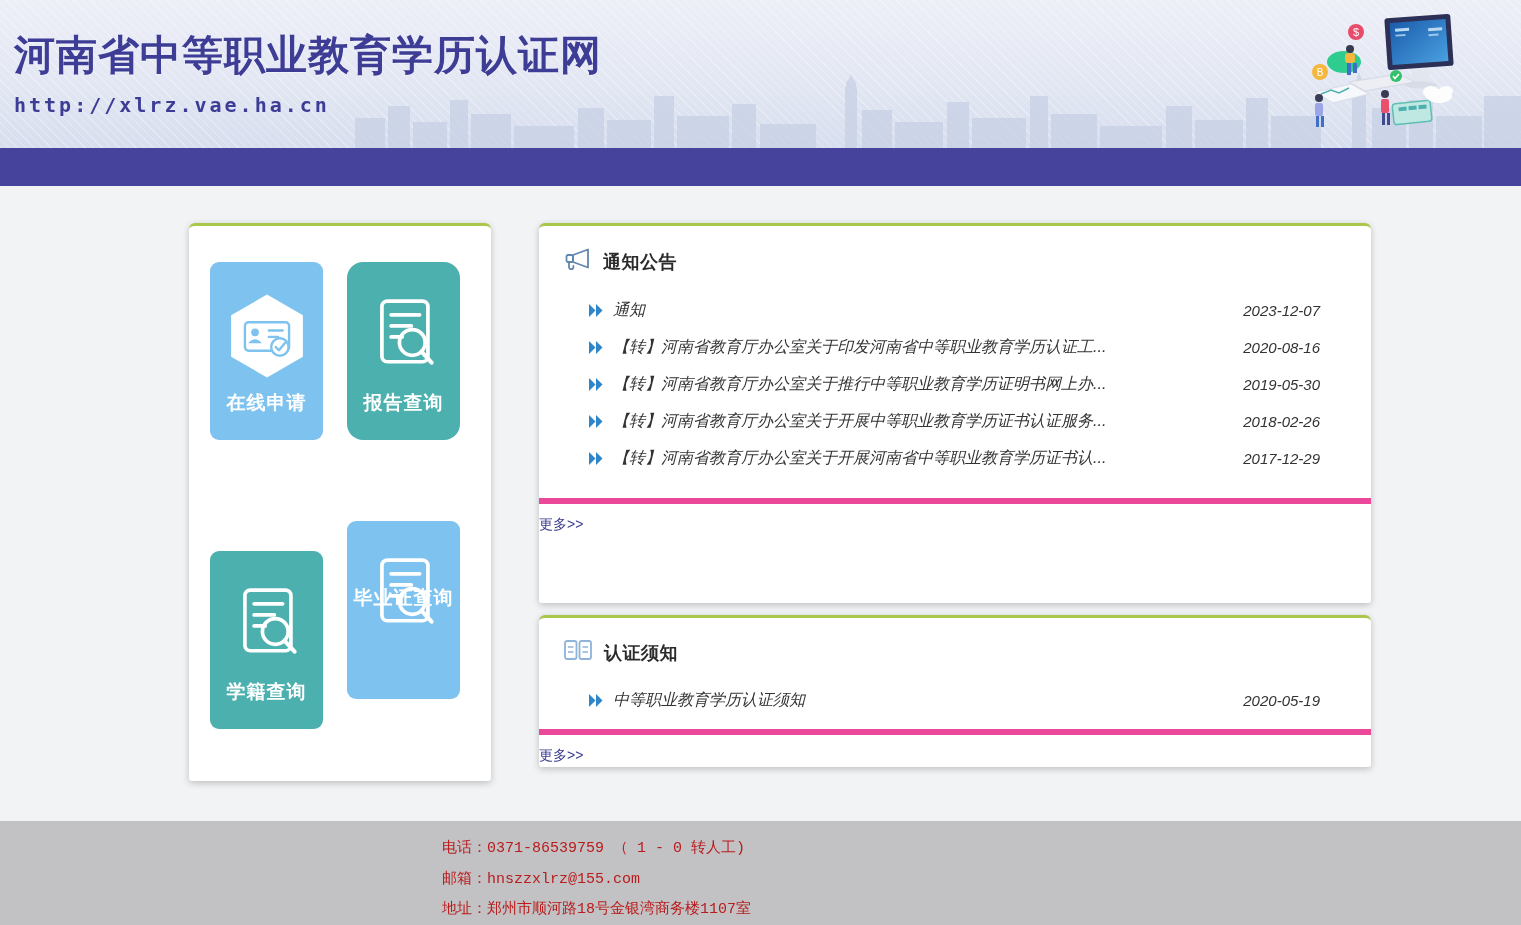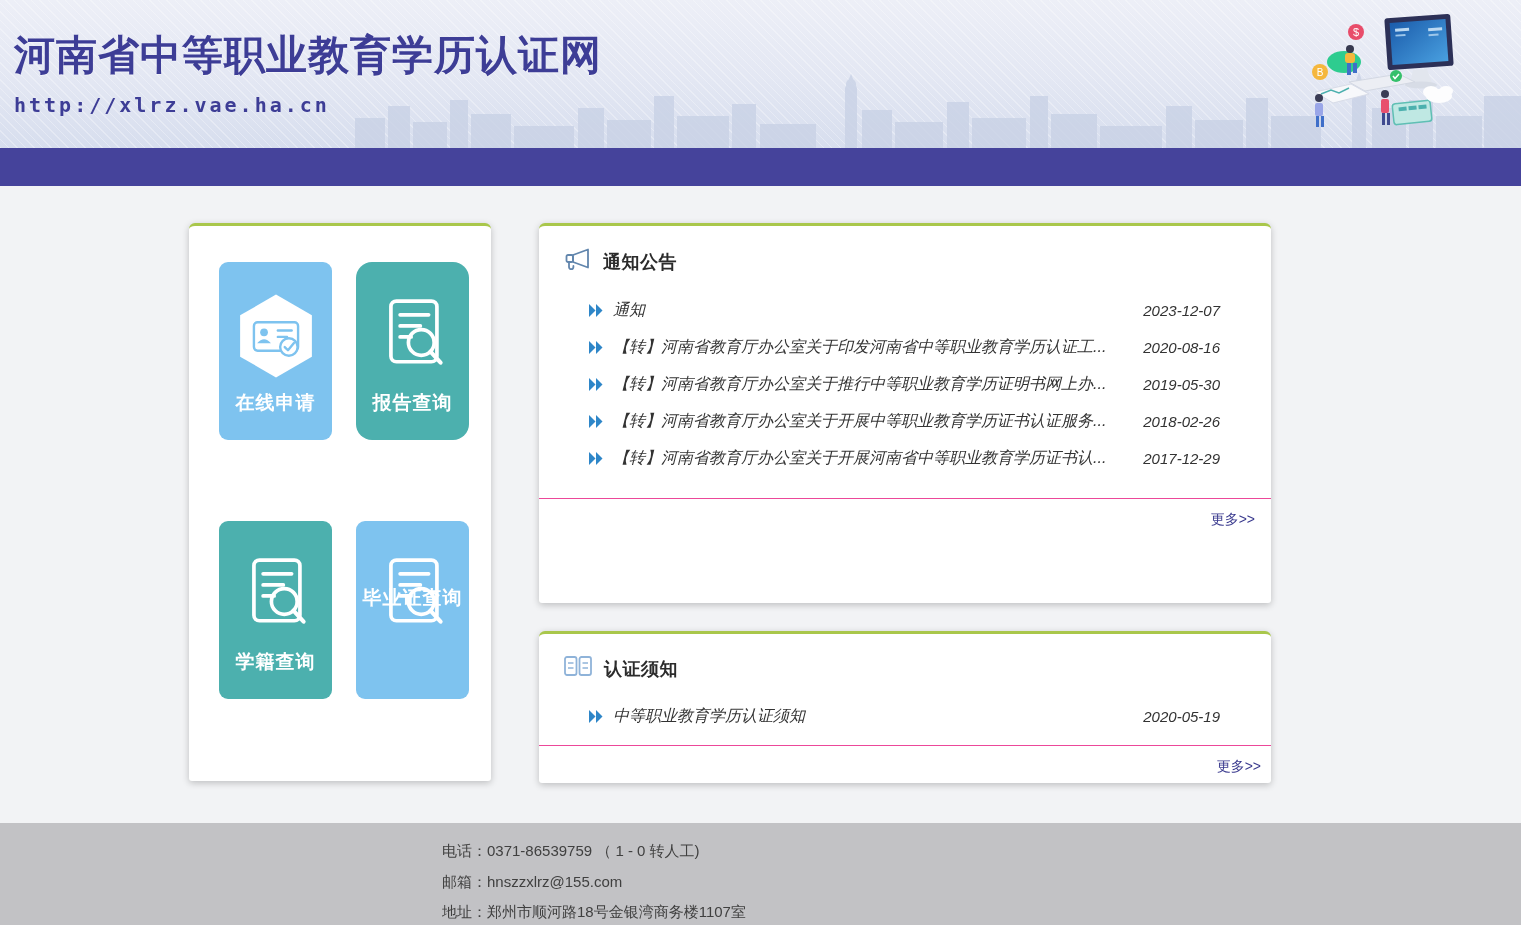--- a/index.html
+++ b/index.html
@@ -46,74 +46,74 @@
   .card{
     background:#fff;
     border-top:3px solid #a9c74b;
     border-radius:6px 6px 3px 3px;
     box-shadow:0 2px 7px rgba(0,0,0,.22);
   }
 
   
   .quick-panel{ width:302px; height:558px; }
   .quick-grid{
-    padding:36px 30px;
+    padding:36px 21px;
     display:grid; grid-template-columns:113px 113px;
     column-gap:24px; row-gap:81px;
   }
   .action-btn{
     height:178px; border-radius:9px; cursor:pointer;
     display:flex; flex-direction:column; align-items:center; justify-content:flex-end;
     padding-bottom:24px; position:relative;
   }
   .action-btn .icon-wrap{
     position:absolute; top:28px; left:0; right:0;
     display:flex; justify-content:center;
   }
   .action-label{
     color:#fff; font-size:19px; font-weight:bold; letter-spacing:1px;
     white-space:nowrap;
   }
 
   
-  .right-col{ width:732px; display:flex; flex-direction:column; gap:28px; }
+  .right-col{ width:832px; display:flex; flex-direction:column; gap:12px; }
   .notice-card{ height:380px; overflow:hidden; }
   .guide-card{ height:152px; overflow:hidden; }
 
   .card-header{ display:flex; align-items:center; gap:11px; padding:21px 24px 10px; }
   .card-title{ font-size:18px; font-weight:bold; color:#2b2b2b; letter-spacing:0.5px; }
 
   .notice-list{ list-style:none; margin-top:5px; }
   .notice-item{
     display:flex; align-items:center; height:37px;
     padding:0 51px 0 50px; cursor:pointer;font-style:italic;
   }
   .bullet{ flex:0 0 auto; margin-right:10px; display:flex; }
   .item-text{
     flex:1; font-size:16px; color:#333;
     white-space:nowrap; overflow:hidden;
   }
   .item-date{ font-size:15px; color:#333; white-space:nowrap; }
 
   .more-row{
-    border-top:1px solid #ec4899; text-align:right;
+    border-top:6px solid #ec4899; text-align:left;
     padding:11px 16px 0 0;
   }
   .notice-card .more-row{ margin-top:21px; }
   .guide-card .more-row{ margin-top:10px; padding-right:10px; }
   .more-link{
     color:#3a3a8e; font-size:14px; text-decoration:none; cursor:pointer;
   }
 
   
   .site-footer{
     margin-top:40px; background:#c2c2c5; height:120px;
     padding:13px 0 0 442px;
   }
-  .footer-row{ line-height:30.5px; font-size:15px; color:#404040; }
+  .footer-row{ line-height:30.5px; font-size:15px; color:#b91c1c;font-family:Liberation Mono, monospace; }
 </style>
 </head>
 <body>
 
 <header class="site-header">
   <svg class="skyline" viewBox="0 0 1521 78" preserveAspectRatio="none">
     <g fill="#c9d2e6" opacity="0.8">
       <rect x="355" y="48" width="30" height="30"></rect>
       <rect x="388" y="36" width="22" height="42"></rect>
       <rect x="413" y="52" width="34" height="26"></rect>
@@ -258,21 +258,21 @@
             <line x1="36" y1="27" x2="67" y2="27" stroke="#fff" stroke-width="4" stroke-linecap="round"></line>
             <line x1="36" y1="39" x2="58" y2="39" stroke="#fff" stroke-width="4" stroke-linecap="round"></line>
             <line x1="36" y1="51" x2="48" y2="51" stroke="#fff" stroke-width="4" stroke-linecap="round"></line>
             <circle cx="59" cy="57" r="14" fill="none" stroke="#fff" stroke-width="4"></circle>
             <line x1="69" y1="67" x2="80" y2="79" stroke="#fff" stroke-width="4.5" stroke-linecap="round"></line>
           </svg>
         </span>
         <span class="action-label">报告查询</span>
       </div>
 
-      <div class="action-btn" style="background: rgb(76, 176, 174);">
+      <div class="action-btn" style="background: rgb(76, 176, 174); margin-top: 30px;">
         <span class="icon-wrap">
           <svg width="92" height="92" viewBox="0 0 100 100">
             <rect x="26" y="12" width="50" height="66" rx="6" fill="none" stroke="#fff" stroke-width="4"></rect>
             <line x1="36" y1="27" x2="67" y2="27" stroke="#fff" stroke-width="4" stroke-linecap="round"></line>
             <line x1="36" y1="39" x2="58" y2="39" stroke="#fff" stroke-width="4" stroke-linecap="round"></line>
             <line x1="36" y1="51" x2="48" y2="51" stroke="#fff" stroke-width="4" stroke-linecap="round"></line>
             <circle cx="59" cy="57" r="14" fill="none" stroke="#fff" stroke-width="4"></circle>
             <line x1="69" y1="67" x2="80" y2="79" stroke="#fff" stroke-width="4.5" stroke-linecap="round"></line>
           </svg>
         </span>

